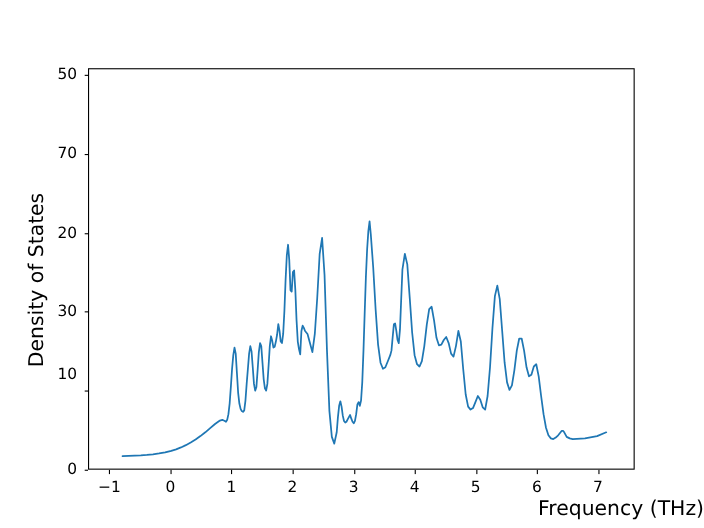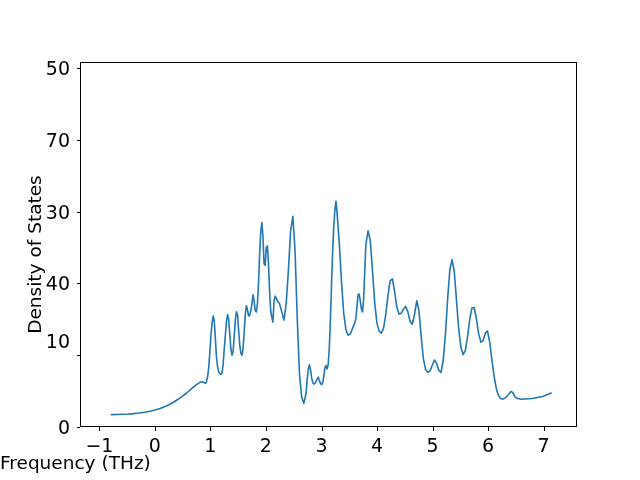--- a/index.html
+++ b/index.html
@@ -33,21 +33,21 @@
   #plot-svg {
     position: absolute;
     left: 0;
     top: 0;
     width: 100%;
     height: 100%;
     display: block;
   }
   .tick-label {
     position: absolute;
-    font-size: 19px;
+    font-size: 14px;
     color: #000000;
     white-space: nowrap;
     line-height: 1;
   }
   .ytick-label {
     text-align: right;
     transform: translateY(-50%);
   }
   .xtick-label {
     text-align: center;
@@ -65,21 +65,21 @@
   .xtick-mark {
     width: 1.1px;
     height: 3.5px;
     top: 427px;
   }
   #xlabel {
     position: absolute;
     left: 0;
     top: 452px;
     width: 640px;
-    text-align: left;
+    text-align: right;
     font-size: 18.5px;
     color: #000000;
   }
   #ylabel {
     position: absolute;
     left: -146px;
     top: 244px;
     width: 360px;
     text-align: center;
     font-size: 18.5px;
@@ -95,22 +95,22 @@
 
   <div class="tick-mark ytick-mark" style="top:427px;"></div>
   <div class="tick-mark ytick-mark" style="top:355.2px;"></div>
   <div class="tick-mark ytick-mark" style="top:283.4px;"></div>
   <div class="tick-mark ytick-mark" style="top:211.6px;"></div>
   <div class="tick-mark ytick-mark" style="top:139.8px;"></div>
   <div class="tick-mark ytick-mark" style="top:68px;"></div>
 
   <div class="tick-label ytick-label" style="left:40px; width:30px; top:427px;">0</div>
   <div class="tick-label ytick-label" style="left:40px; width:30px; top:341px;">10</div>
-  <div class="tick-label ytick-label" style="left:40px; width:30px; top:283.4px;">40</div>
-  <div class="tick-label ytick-label" style="left:40px; width:30px; top:211.6px;">30</div>
+  <div class="tick-label ytick-label" style="left:40px; width:30px; top:283.4px;">30</div>
+  <div class="tick-label ytick-label" style="left:40px; width:30px; top:211.6px;">20</div>
   <div class="tick-label ytick-label" style="left:40px; width:30px; top:139.8px;">70</div>
   <div class="tick-label ytick-label" style="left:40px; width:30px; top:68px;">50</div>
 
   <div class="tick-mark xtick-mark" style="left:99.4px;"></div>
   <div class="tick-mark xtick-mark" style="left:154.9px;"></div>
   <div class="tick-mark xtick-mark" style="left:210.4px;"></div>
   <div class="tick-mark xtick-mark" style="left:265.9px;"></div>
   <div class="tick-mark xtick-mark" style="left:321.5px;"></div>
   <div class="tick-mark xtick-mark" style="left:377.0px;"></div>
   <div class="tick-mark xtick-mark" style="left:432.5px;"></div>

